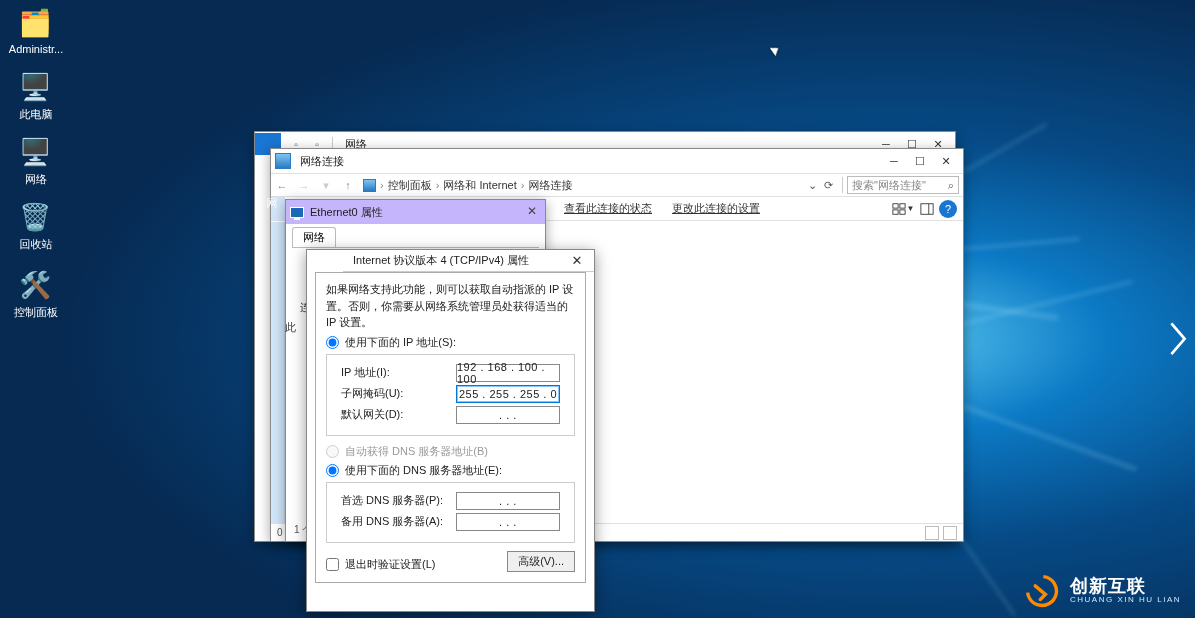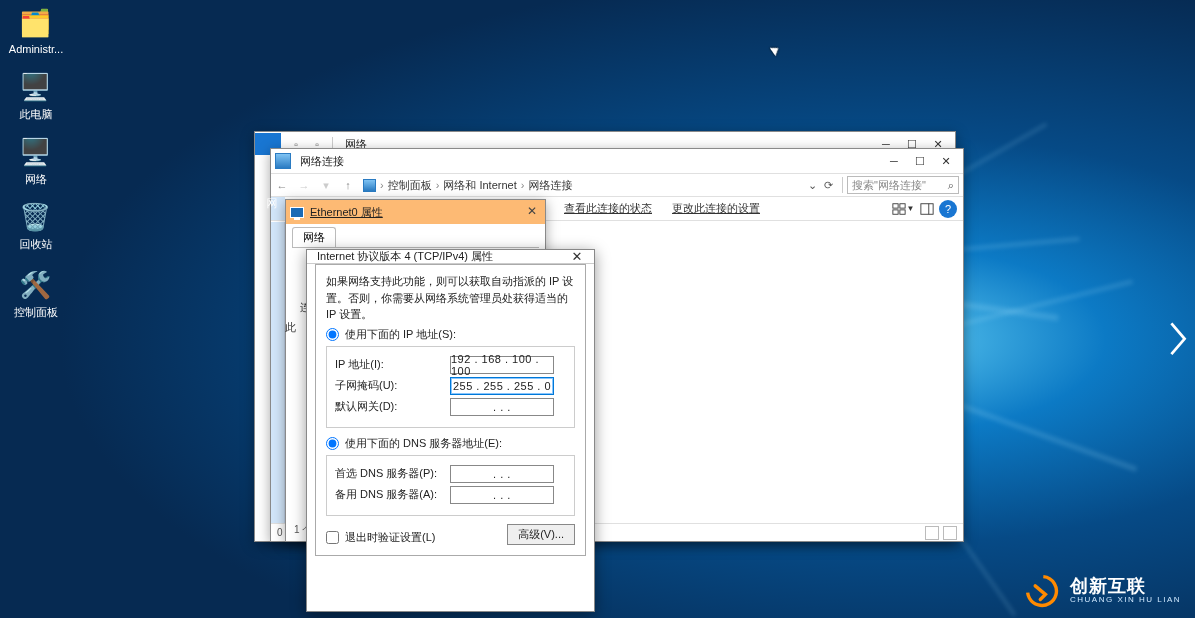--- a/index.html
+++ b/index.html
@@ -63,40 +63,40 @@
   .help { width:18px;height:18px; border-radius:50%; background:#1976d2; color:#fff; font-size:11px; display:flex;align-items:center;justify-content:center; margin-right:6px;}
 
   .win2 .body { position:absolute; top:73px; left:0; right:0; bottom:18px; background:#fff; }
   .win2 .body .left-strip2 { position:absolute; top:0; left:0; width:14px; bottom:0; background:#d2e6fa; border-right:1px solid #c2d4ea; }
   .w2-status { position:absolute; bottom:0; left:0; right:0; height:18px; border-top:1px solid #e0e0e0; font-size:10px; color:#555; display:flex; align-items:center; justify-content:space-between; padding:0 6px;}
   .w2-status .righticons { display:flex; gap:4px; }
   .w2-status .sicon { width:14px;height:14px; border:1px solid #bbb; }
 
   
   .win3 { top: 199px; left: 285px; width: 261px; height: 343px; }
-  .win3 .titlebar { background:#fdba74;text-decoration:underline; }
+  .win3 .titlebar { background:#c4b5fd; }
   .win3 .close3 { position:absolute; top:2px; right:4px; width:18px;height:18px; display:flex;align-items:center;justify-content:center; font-size:12px; color:#444; }
   .win3 .tabbar { height:20px; display:flex; align-items:flex-end; border-bottom:1px solid #bbb; margin:4px 6px 0; }
   .win3 .tab { border:1px solid #bbb; border-bottom:none; background:#fff; font-size:11px; padding:2px 10px; border-top-left-radius:3px; border-top-right-radius:3px; }
   .win3 .bottom { position:absolute; bottom:4px; left:0; right:0; font-size:10px; color:#555; display:flex; justify-content:space-between; padding:0 8px;}
   .badge-left { position:absolute; top:96px; left:-22px; color:#fff; font-size:11px; text-align:center; width:18px;}
 
   
   .dlg { position:absolute; top:249px; left:306px; width:289px; height:363px; background:#fff; border:1px solid #888; box-shadow:0 3px 14px rgba(0,0,0,.4); }
-  .dlg .titlebar { height:14px; border-bottom:1px solid #ccc; }
+  .dlg .titlebar { height:22px; border-bottom:1px solid #ccc;margin-left:36px; }
   .dlg .titlebar .ttl { flex:1; font-size:11px; color:#222; padding-left:6px;}
   .dlg .titlebar .xbtn { width:26px; text-align:center; font-size:13px; color:#333; }
   .dlg .tabrow { height:21px; display:flex; align-items:flex-end; padding-left:8px; margin-top:4px;}
   .dlg .tab2 { border:1px solid #aaa; border-bottom-color:#fff; background:#fff; padding:2px 12px; font-size:11px; border-top-left-radius:3px; border-top-right-radius:3px; position:relative; top:1px;}
   .dlg .pane { border:1px solid #aaa; margin:0 8px 8px; padding:8px 10px 10px; font-size:11px; color:#222; }
   .dlg .desc { line-height:1.5; margin-bottom:1px; }
   .dlg .orow { display:flex; align-items:center; margin:4px 0; }
   .dlg .orow input[type=radio] { margin-right:6px; }
   .dlg fieldset { border:1px solid #ccc; margin:2px 0 8px; padding:6px 8px 8px; }
-  .dlg .frow { display:flex; align-items:center; margin:3px 0; }
+  .dlg .frow { display:flex; align-items:center; margin:3px 0;justify-content:center; }
   .dlg .frow label { width:115px; }
   .ipbox { width:104px; height:18px; border:1px solid #888; display:flex; align-items:center; justify-content:center; font-size:11px; letter-spacing:.5px; background:#fff;}
   .ipbox.focus { border:1px solid #0078d7; box-shadow:0 0 0 1px #88c6ff inset; }
   .dlg .chkrow { display:flex; align-items:center; margin-top:6px;}
   .dlg .chkrow input { margin-right:6px; }
   .advbtn { float:right; }
   .btn { min-width:64px; height:21px; border:1px solid #888; background:#efefef; font-size:11px; display:inline-flex;align-items:center;justify-content:center; padding:0 10px;}
 
   
   .slide-next { position:absolute; top:320px; right:6px; width:22px; height:38px; display:flex;align-items:center;justify-content:center; }
@@ -275,20 +275,24 @@
         <div class="frow">
             <label>子网掩码(U):</label>
             <div class="ipbox focus">255 . 255 . 255 .   0</div>
           </div>
         <div class="frow">
             <label>默认网关(D):</label>
             <div class="ipbox">.         .         .</div>
           </div>
       </fieldset>
 
+      <div class="orow" style="color:#999">
+          <input type="radio" name="dnsmode" disabled="" style="">
+          <span>自动获得 DNS 服务器地址(B)</span>
+        </div>
       <div class="orow">
           <input type="radio" name="dnsmode" checked="" style="">
           <span>使用下面的 DNS 服务器地址(E):</span>
         </div>
       <fieldset>
         <div class="frow">
             <label>首选 DNS 服务器(P):</label>
             <div class="ipbox">.         .         .</div>
           </div>
         <div class="frow">

